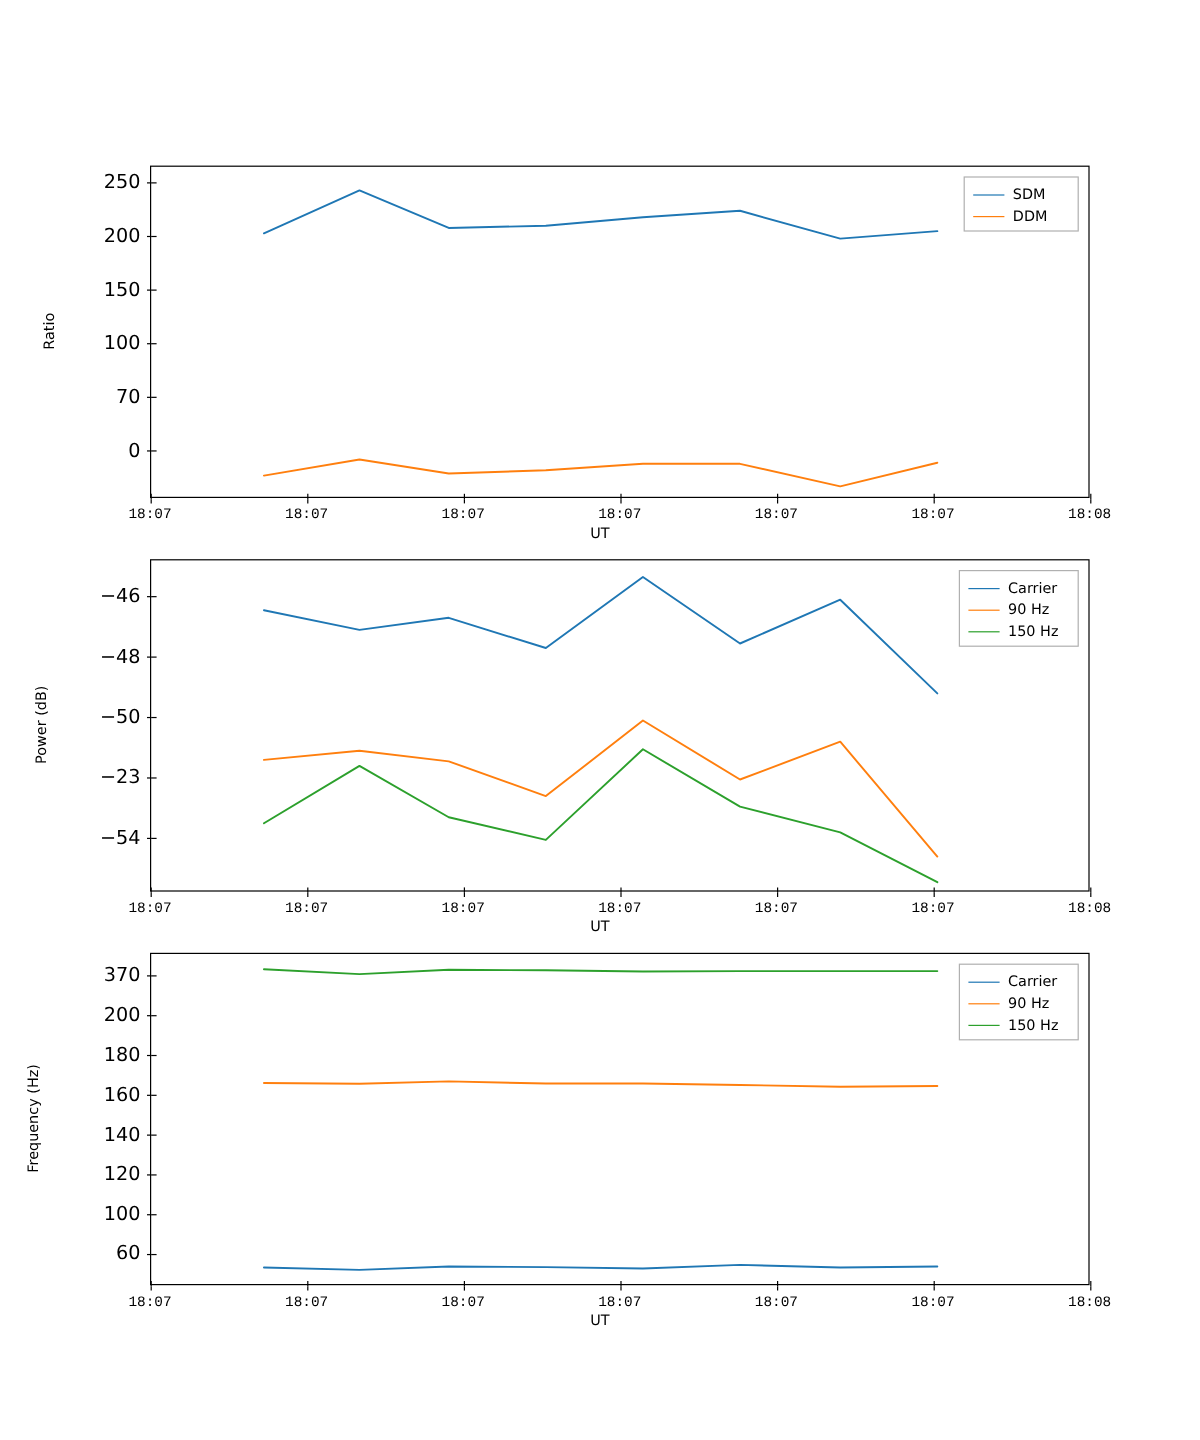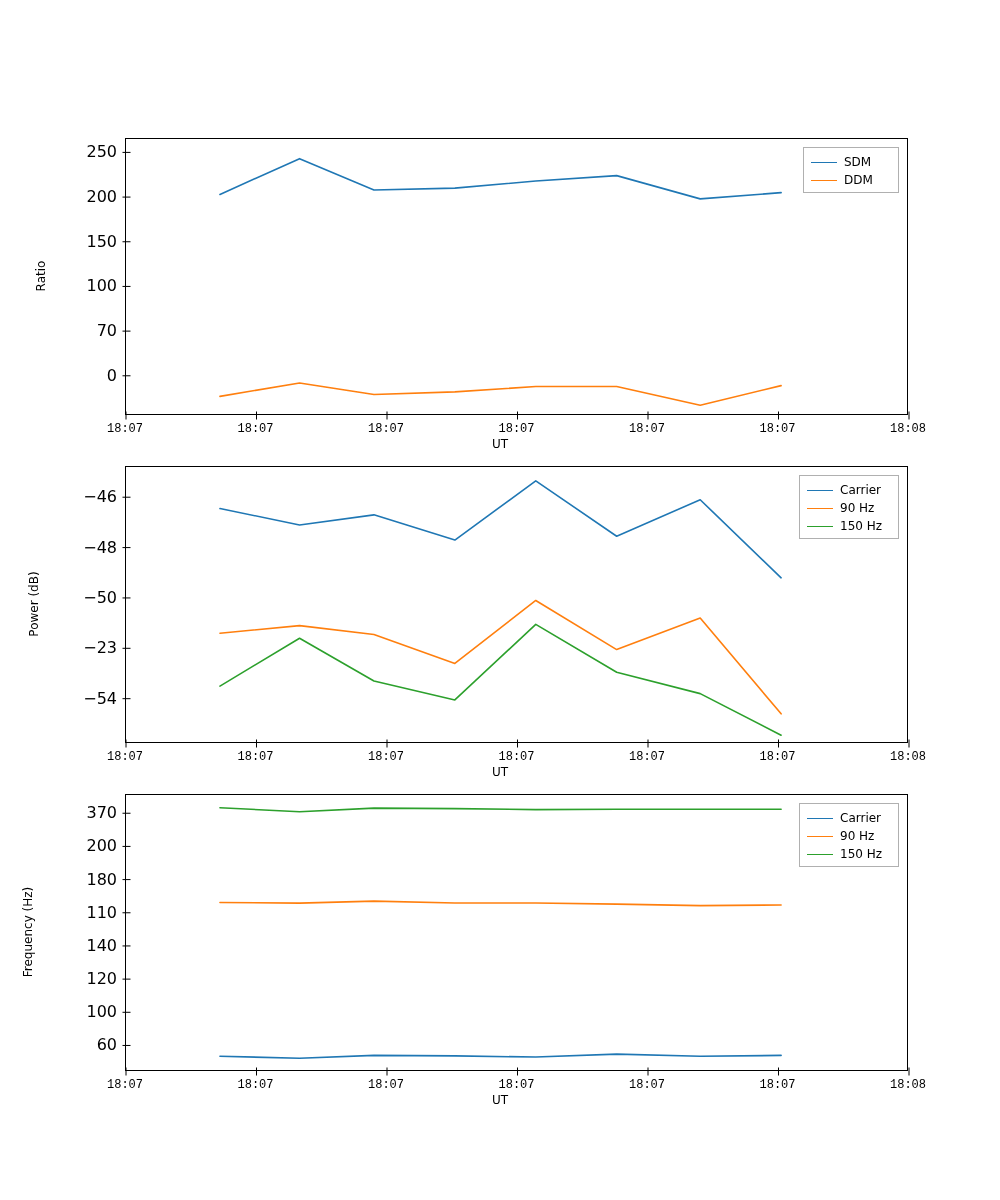--- a/index.html
+++ b/index.html
@@ -289,20 +289,20 @@
         <div class="tick-label-x" style="left: 255.5px; top: 1078px;">18:07</div>
         <div class="tick-label-x" style="left: 386px; top: 1078px;">18:07</div>
         <div class="tick-label-x" style="left: 516.5px; top: 1078px;">18:07</div>
         <div class="tick-label-x" style="left: 647px; top: 1078px;">18:07</div>
         <div class="tick-label-x" style="left: 777.5px; top: 1078px;">18:07</div>
         <div class="tick-label-x" style="left: 908px; top: 1078px;">18:08</div>
         <div class="tick-label-y" style="left: 67px; width: 50px; top: 1044.46px;">60</div>
         <div class="tick-label-y" style="left: 67px; width: 50px; top: 1011.29px;">100</div>
         <div class="tick-label-y" style="left: 67px; width: 50px; top: 978.114px;">120</div>
         <div class="tick-label-y" style="left: 67px; width: 50px; top: 944.94px;">140</div>
-        <div class="tick-label-y" style="left: 67px; width: 50px; top: 911.766px;">110</div>
+        <div class="tick-label-y" style="left: 67px; width: 50px; top: 911.766px;">160</div>
         <div class="tick-label-y" style="left: 67px; width: 50px; top: 878.593px;">180</div>
         <div class="tick-label-y" style="left: 67px; width: 50px; top: 845.419px;">200</div>
         <div class="tick-label-y" style="left: 67px; width: 50px; top: 812.246px;">370</div>
       </div>
   </div>
 
 </div>
 
 </body></html>

